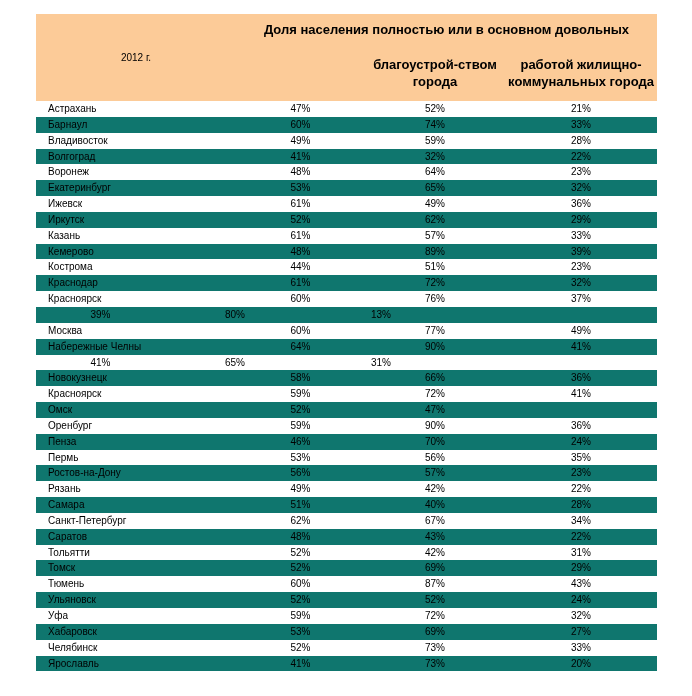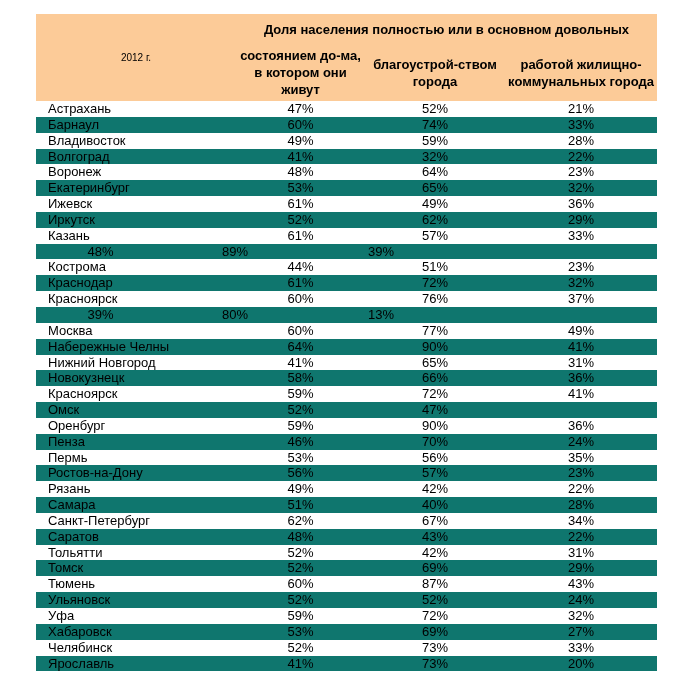--- a/index.html
+++ b/index.html
@@ -5,35 +5,34 @@
   html, body { margin: 0; padding: 0; background: #ffffff; }
   body { width: 692px; height: 696px; position: relative; overflow: hidden; font-family: "Liberation Sans", sans-serif; color: #000; }
   .tbl { position: absolute; left: 36px; top: 14px; width: 621px; }
   .hdr { position: relative; height: 87px; background: #fccb98; }
   .hdr .year { position: absolute; left: 0; top: 0; width: 200px; height: 87px; display: flex; align-items: center; justify-content: center; font-size: 10px; }
   .hdr .group { position: absolute; left: 200px; top: 0; width: 421px; height: 30px; display: flex; align-items: center; justify-content: center; font-size: 13px; font-weight: bold; }
   .hdr .sub { position: absolute; top: 30px; height: 57px; display: flex; align-items: center; justify-content: center; text-align: center; font-size: 13px; font-weight: bold; line-height: 17px; }
   .hdr .s1 { left: 200px; width: 129px; }
   .hdr .s2 { left: 329px; width: 140px; }
   .hdr .s3 { left: 469px; width: 152px; }
-  .row { display: flex; height: 15.85px; line-height: 15.85px; font-size: 13px; align-items: flex-end; }
+  .row { display: flex; height: 15.85px; line-height: 15.85px; font-size: 10px; align-items: flex-end; }
   .row.alt { background: #0f766e; }
   .row .city { width: 200px; padding-left: 12px; box-sizing: border-box; white-space: nowrap; }
   .row .v1 { width: 129px; text-align: center; }
   .row .v2 { width: 140px; text-align: center; }
   .row .v3 { width: 152px; text-align: center; }
 </style>
 </head>
 <body>
 
 <div class="tbl">
   <div class="hdr">
     <div class="year">2012 г.</div>
     <div class="group">Доля населения полностью или в основном довольных</div>
-    <div class="sub s1">состоянием до-ма, в котором они живут</div>
     <div class="sub s2">благоустрой-ством города</div>
     <div class="sub s3">работой жилищно-коммунальных города</div>
   </div>
   <div id="tbody">
       <div class="row">
         <div class="city">Астрахань</div>
         <div class="v1">47%</div>
         <div class="v2">52%</div>
         <div class="v3">21%</div>
       </div>
@@ -79,20 +78,21 @@
         <div class="v2">62%</div>
         <div class="v3">29%</div>
       </div>
       <div class="row">
         <div class="city">Казань</div>
         <div class="v1">61%</div>
         <div class="v2">57%</div>
         <div class="v3">33%</div>
       </div>
       <div class="row alt">
+        <div class="city">Кемерово</div>
         <div class="v1">48%</div>
         <div class="v2">89%</div>
         <div class="v3">39%</div>
       </div>
       <div class="row">
         <div class="city">Кострома</div>
         <div class="v1">44%</div>
         <div class="v2">51%</div>
         <div class="v3">23%</div>
       </div>
@@ -119,21 +119,20 @@
         <div class="v2">77%</div>
         <div class="v3">49%</div>
       </div>
       <div class="row alt">
         <div class="city">Набережные Челны</div>
         <div class="v1">64%</div>
         <div class="v2">90%</div>
         <div class="v3">41%</div>
       </div>
       <div class="row">
-        <div class="city">Нижний Новгород</div>
         <div class="v1">41%</div>
         <div class="v2">65%</div>
         <div class="v3">31%</div>
       </div>
       <div class="row alt">
         <div class="city">Новокузнецк</div>
         <div class="v1">58%</div>
         <div class="v2">66%</div>
         <div class="v3">36%</div>
       </div>

